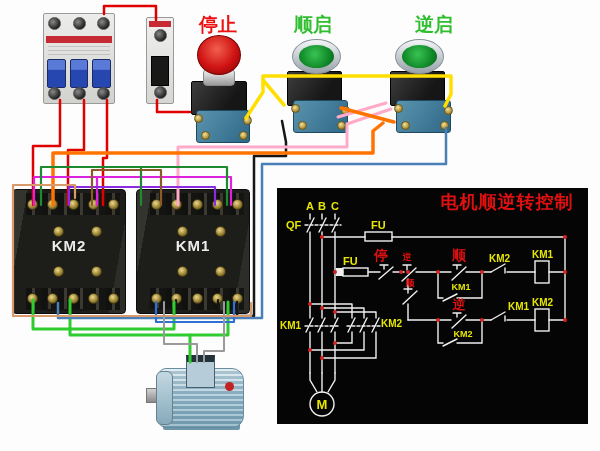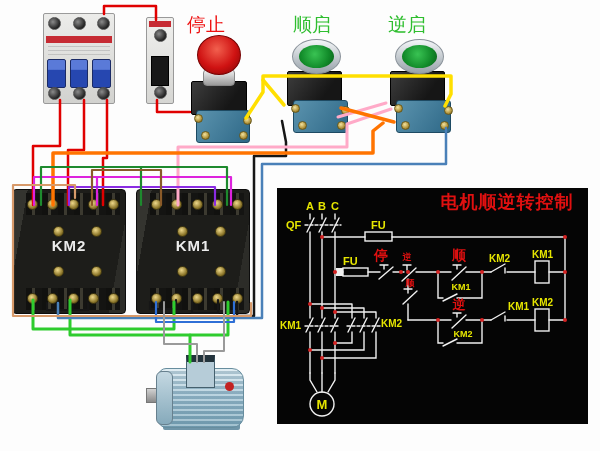--- a/index.html
+++ b/index.html
@@ -23,21 +23,21 @@
 
   
   .b1{left:146px;top:17px;width:26px;height:85px;background:linear-gradient(#f0f0ee,#d6d6d3);
       border:1px solid #999;border-radius:2px;}
   .b1 .band{position:absolute;top:3px;left:2px;right:2px;height:6px;background:#c62b33;}
   .b1 .sc{position:absolute;left:7px;width:11px;height:11px;border-radius:50%;border:1px solid #555;
           background:radial-gradient(circle at 35% 35%,#888,#222 70%);}
   .b1 .tg{position:absolute;left:4px;right:4px;top:38px;height:28px;background:#181818;border:1px solid #000;}
 
   
-  .btn-label{position:absolute;width:62px;text-align:left;font-size:19px;font-weight:normal;}
+  .btn-label{position:absolute;width:62px;text-align:center;font-size:19px;font-weight:bold;}
   .red-label{color:#ee1111;} .green-label{color:#2ebe2e;}
   .cap-red{left:197px;top:35px;width:42px;height:38px;border-radius:50%;border:1px solid #700;
            background:radial-gradient(circle at 45% 35%,#f2604e,#cf1212 55%,#8c0606 92%);}
   .neck{left:203px;top:69px;width:30px;height:15px;border-radius:4px;border:1px solid #888;
         background:linear-gradient(#f2f2f2,#9a9a9a);}
   .pb-body{background:linear-gradient(125deg,#3d3d3d,#161616 70%);border:1px solid #000;border-radius:2px;}
   .pb-base{background:linear-gradient(125deg,#5b93ae,#2e6887);border:1px solid #1d4a63;border-radius:3px;}
   .ring{border-radius:50%;border:1px solid #8a929a;background:linear-gradient(#f4f6f8,#98a2aa);}
   .capg{position:absolute;left:6px;top:5px;right:6px;bottom:5px;border-radius:50%;
         background:radial-gradient(circle at 45% 40%,#39c353,#118a29 60%,#0a5a18);}
@@ -104,22 +104,22 @@
   </div>
 
   <div class="abs b1">
     <div class="band"></div>
     <div class="sc" style="top:11px"></div>
     <div class="tg"></div>
     <div class="sc" style="bottom:4px"></div>
   </div>
 
   <div class="btn-label red-label" style="left:187px;top:12px">停止</div>
-  <div class="btn-label green-label" style="left:293px;top:12px">顺启</div>
-  <div class="btn-label green-label" style="left:388px;top:12px">逆启</div>
+  <div class="btn-label green-label" style="left:282px;top:12px">顺启</div>
+  <div class="btn-label green-label" style="left:403px;top:12px">逆启</div>
 
   <div class="abs pb-body" style="left:191px;top:81px;width:54px;height:32px"></div>
   <div class="abs pb-base" style="left:196px;top:110px;width:52px;height:31px">
     <div class="gold" style="left:-3px;top:3px"></div>
     <div class="gold" style="right:-3px;top:5px"></div>
     <div class="gold" style="left:4px;bottom:2px"></div>
     <div class="gold" style="right:1px;bottom:2px"></div>
   </div>
   <div class="abs neck"></div>
   <div class="abs cap-red"></div>

